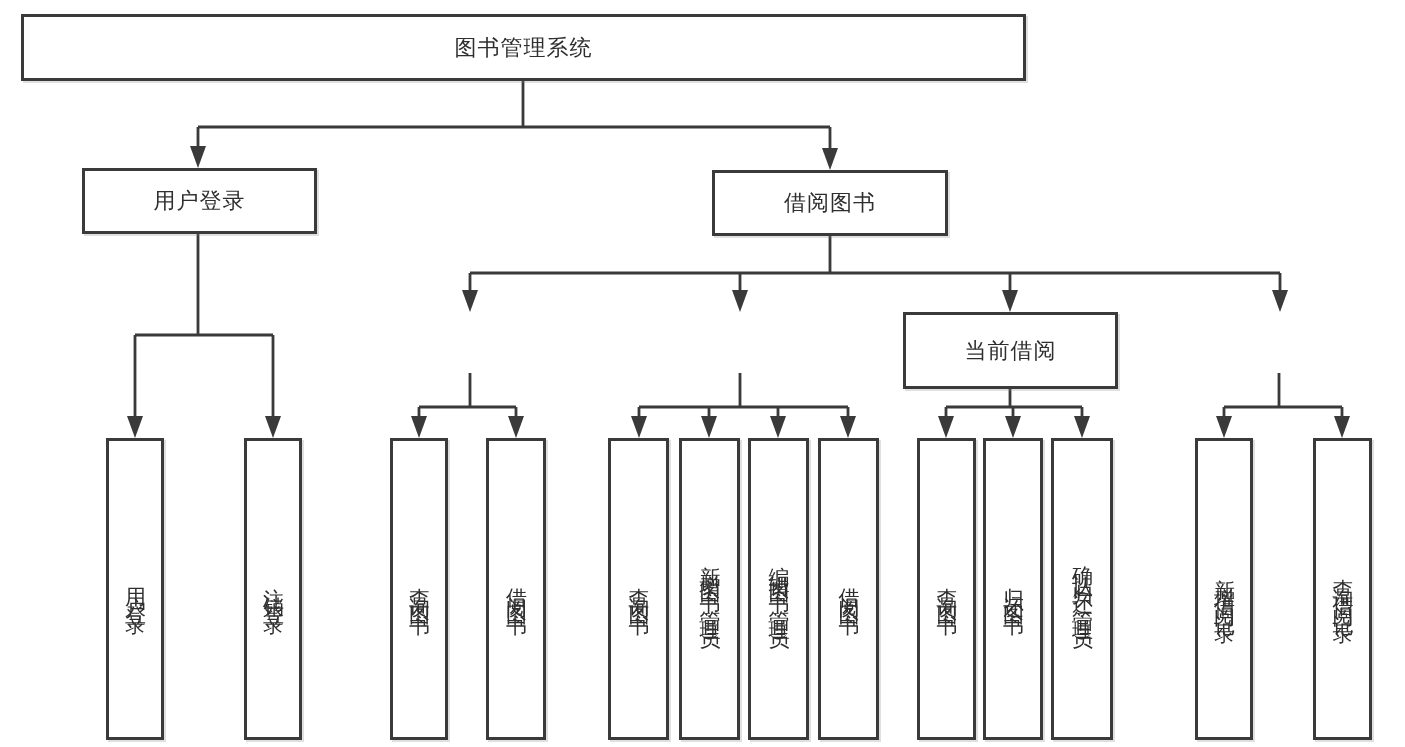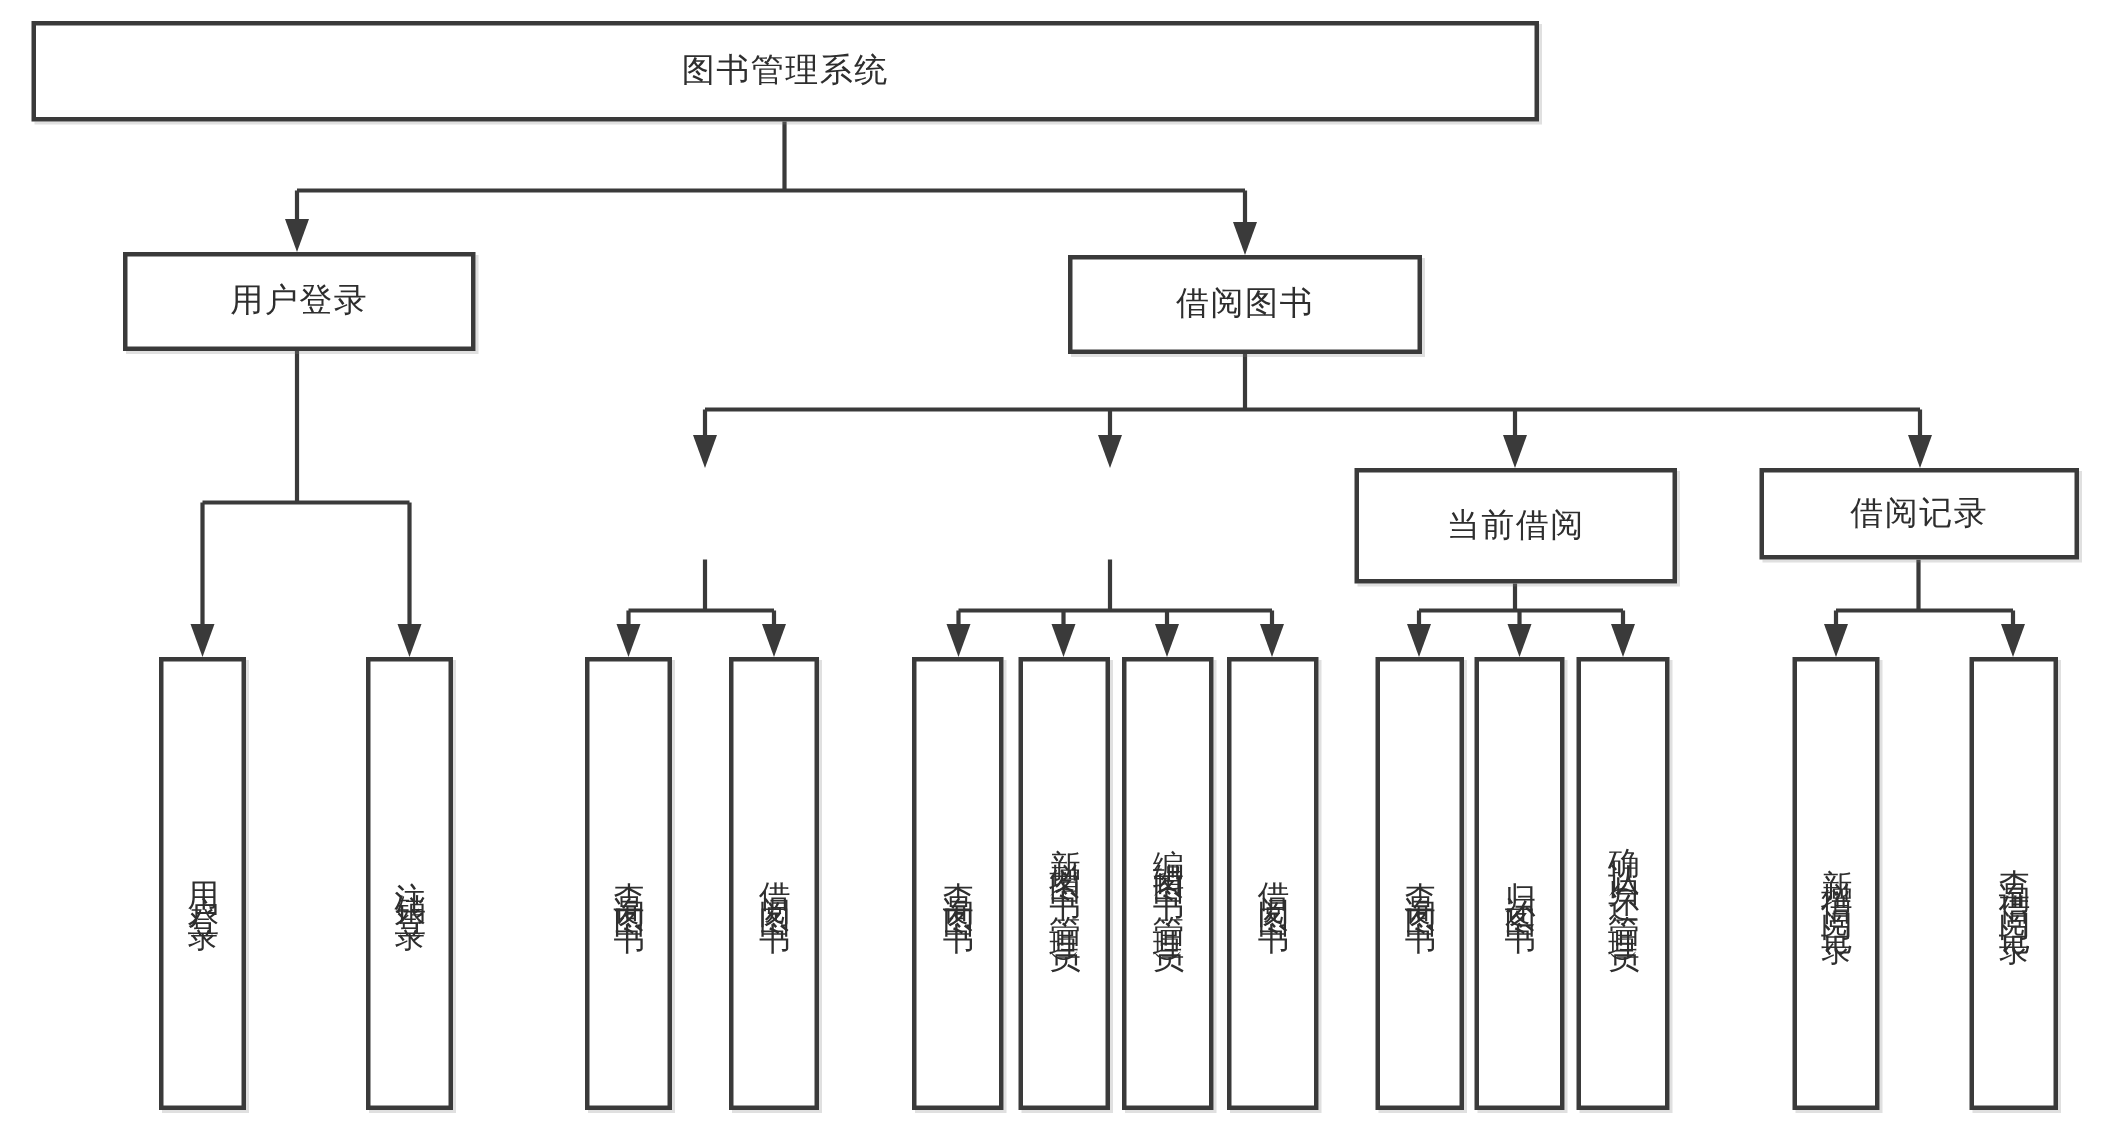--- a/index.html
+++ b/index.html
@@ -93,23 +93,20 @@
   <div class="node" style="left:82px;top:168px;width:235px;height:66px">
     <span class="lbl">用户登录</span>
   </div>
   <div class="node" style="left:712px;top:170px;width:236px;height:66px">
     <span class="lbl">借阅图书</span>
   </div>
 
   <div class="node" style="left:903px;top:312px;width:215px;height:77px">
     <span class="lbl">当前借阅</span>
   </div>
-  <div class="node" style="left:1173px;top:312px;width:213px;height:61px">
-    <span class="lbl">借阅记录</span>
-  </div>
 
   <div class="node" style="left:106px;top:438px;width:58px;height:302px">
     <span class="vlbl">用户登录</span>
   </div>
   <div class="node" style="left:244px;top:438px;width:58px;height:302px">
     <span class="vlbl">注销登录</span>
   </div>
 
   <div class="node" style="left:390px;top:438px;width:58px;height:302px">
     <span class="vlbl">查询图书</span>

